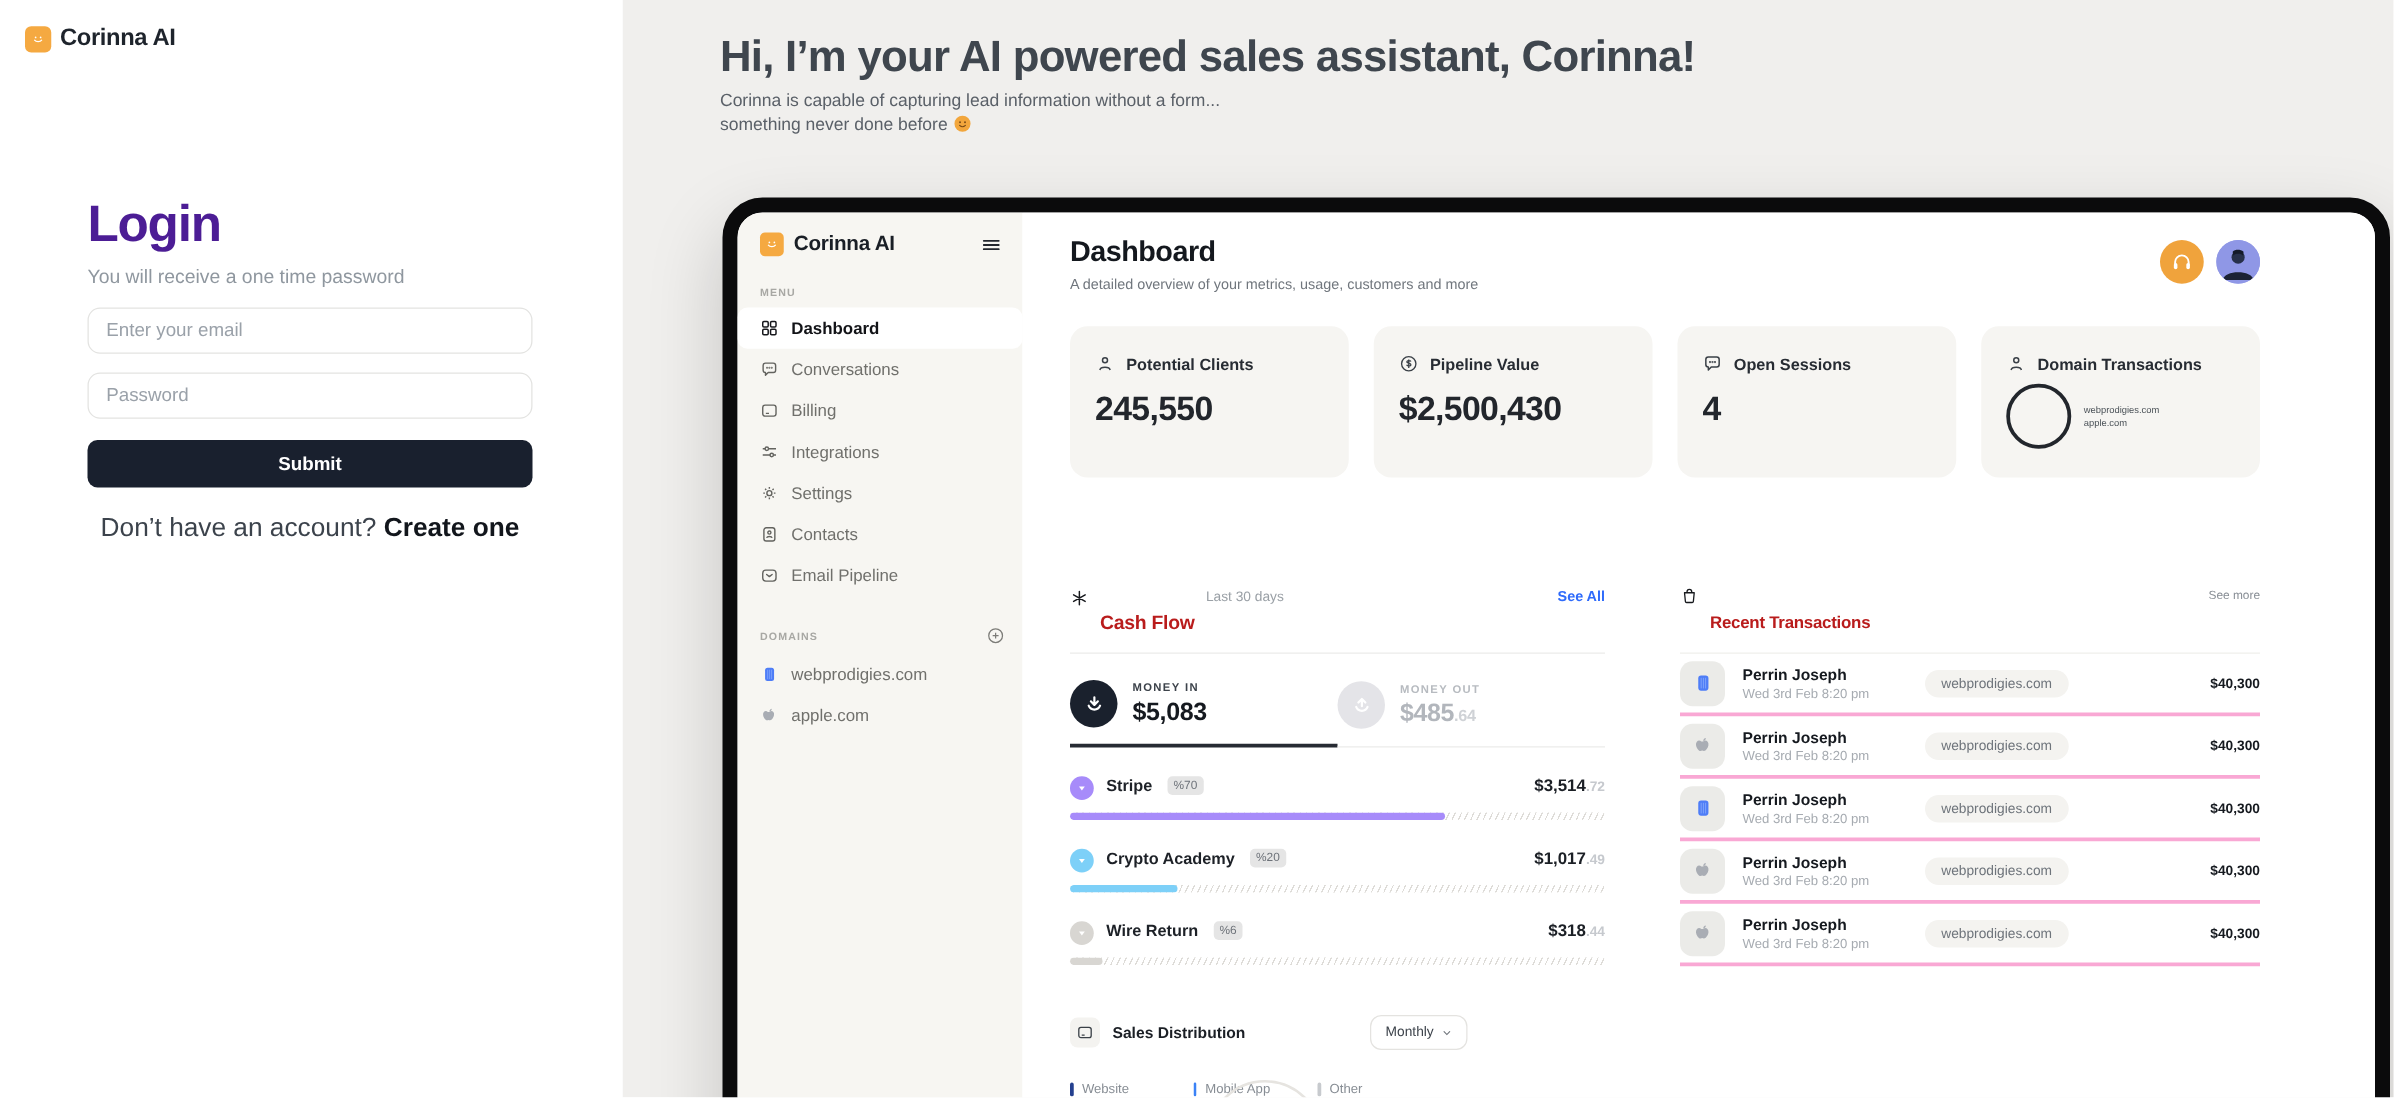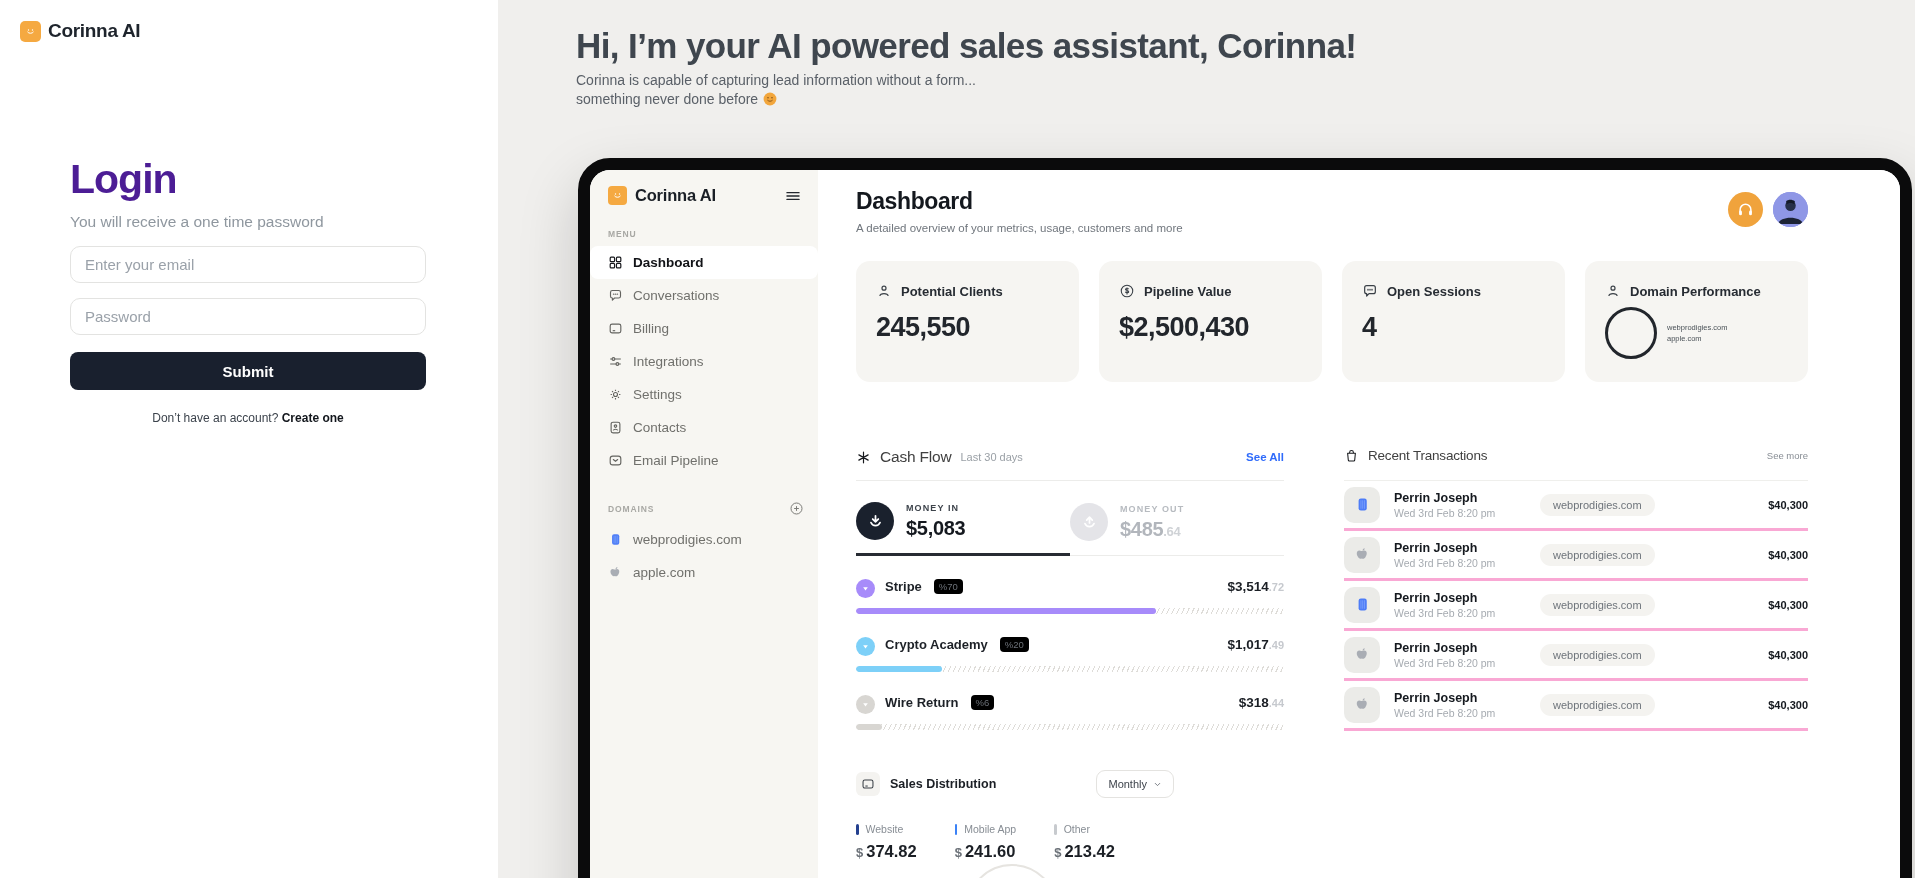--- a/index.html
+++ b/index.html
@@ -13,21 +13,21 @@
   .logo-sq { width:21px; height:21px; border-radius:5px; background:#f5a941; display:inline-flex; align-items:center; justify-content:center; flex:0 0 auto; }
   .logo-sq svg { width:15px; height:15px; }
   .brand-name { font-size:19px; font-weight:700; color:#1e242c; letter-spacing:-0.3px; }
 
   .login-box { position:absolute; left:70px; top:156px; width:356px; }
   .login-title { font-size:41px; font-weight:800; color:#4c1d95; letter-spacing:-1px; }
   .login-sub { margin-top:10px; font-size:15.5px; color:#8f979f; }
   .login-input { display:block; width:100%; height:37px; margin-top:15px; border:1px solid #e3e3e1; border-radius:10px; padding:0 14px; font-size:15px; color:#333; background:#fff; outline:none; font-family:inherit; }
   .login-input::placeholder { color:#9aa1a9; }
   .submit-btn { display:block; width:100%; height:38px; margin-top:17px; border:none; border-radius:8px; background:#19202e; color:#fff; font-size:15px; font-weight:700; cursor:pointer; font-family:inherit; }
-  .signup-line { margin-top:21px; text-align:center; font-size:12px; color:#3c434c; }
+  .signup-line { margin-top:21px; text-align:center; font-size:21px; color:#3c434c; }
   .signup-line b { color:#12161c; font-weight:800; cursor:pointer; }
 
   
   .right-panel { position:absolute; left:498px; top:0; width:1417px; height:878px; background:#f0efed; }
   .hero { padding:26px 0 0 78px; }
   .hero h2 { font-size:35px; font-weight:700; color:#3f464e; letter-spacing:-0.6px; }
   .hero p { margin-top:6px; font-size:14px; color:#5a6068; line-height:1.2; }
   .hero p.l2 { margin-top:2px; display:flex; align-items:center; gap:5px; }
   .emoji { width:14px; height:14px; display:inline-block; }
 
@@ -79,21 +79,21 @@
   .dp-doms { font-size:7.5px; color:#4b5258; line-height:1.5; }
 
   
   .cols { display:flex; gap:60px; margin-top:66px; }
   .col-cash { width:428px; flex:0 0 428px; }
   .col-tx { width:464px; flex:0 0 464px; }
 
   
   .sec-head { display:flex; align-items:center; }
   .sec-head .sic { width:15px; height:15px; color:#17191d; margin-right:9px; }
-  .sec-title { font-size:15.5px; font-weight:400; color:#404040; letter-spacing:-0.2px; }
+  .sec-title { font-size:15.5px; font-weight:700; color:#b91c1c; letter-spacing:-0.2px;margin-top:42px; }
   .sec-period { font-size:11px; color:#9aa0a6; margin-left:9px; }
   .see-all { margin-left:auto; font-size:11.5px; font-weight:700; color:#2f6bfb; cursor:pointer; }
   .cash-divider { height:1px; background:#ececea; margin-top:14px; }
   .money-row { display:flex; margin-top:11px; }
   .money-half { width:50%; display:flex; align-items:center; gap:12px; padding:10px 0 13px 0; cursor:pointer; }
   .money-half.in { border-bottom:3px solid #272b33; }
   .money-half.out { border-bottom:1px solid #ececea; }
   .mo-circle { width:38px; height:38px; border-radius:50%; display:flex; align-items:center; justify-content:center; flex:0 0 auto; }
   .mo-circle svg { width:21px; height:21px; }
   .in .mo-circle { background:#1a212d; color:#fff; }
@@ -102,21 +102,21 @@
   .out .mo-label { color:#b7bbc0; }
   .mo-value { margin-top:4px; font-size:20px; font-weight:800; color:#15191f; letter-spacing:-0.3px; }
   .out .mo-value { color:#b2b6bc; }
   .mo-cents { font-size:13px; font-weight:600; color:#cfd2d6; }
 
   .cat { margin-top:23px; }
   .cat-row { display:flex; align-items:flex-start; }
   .cat-ic { width:19px; height:19px; border-radius:50%; display:flex; align-items:center; justify-content:center; }
   .cat-ic svg { width:9px; height:9px; color:#fff; }
   .cat-name { margin-left:10px; font-size:13px; font-weight:700; color:#1d2127; }
-  .cat-pct { margin-left:12px; font-size:9.5px; color:#6d7279; background:#000000; border-radius:4px; padding:2px 5px; }
+  .cat-pct { margin-left:12px; font-size:9.5px; color:#6d7279; background:#e5e5e5; border-radius:4px; padding:2px 5px; }
   .cat-amt { margin-left:auto; font-size:13.5px; font-weight:800; color:#1b1f25; }
   .cat-cents { font-size:11px; font-weight:600; color:#c6c9ce; }
   .cat-bar { position:relative; height:6px; margin-top:10px; border-radius:3px; overflow:hidden;
              background:repeating-linear-gradient(115deg,#dedcd8 0px,#dedcd8 1px,transparent 1px,transparent 4.5px); }
   .cat-fill { position:absolute; left:0; top:0; bottom:0; border-radius:3px; }
 
   
   .sd { margin-top:40px; }
   .sd-head { display:flex; align-items:center; }
   .sd-ic { width:24px; height:24px; border-radius:6px; background:#f4f3f0; display:flex; align-items:center; justify-content:center; color:#3a4047; margin-right:10px; }
@@ -429,21 +429,21 @@
                     <span class="clabel">Open Sessions</span>
                   </div>
                   <div class="cvalue">4</div>
                 </div>
               </div>
             <div class="mcard">
               <div class="crow">
                 <svg class="cic">
                     <use href="#icon-person"></use>
                   </svg>
-                <span class="clabel">Domain Performance</span>
+                <span class="clabel">Domain Transactions</span>
               </div>
               <div class="dp-body">
                 <div class="dp-ring"></div>
                 <div class="dp-doms">
                   <div>webprodigies.com</div>
                   <div>apple.com</div>
                 </div>
               </div>
             </div>
           </div>

